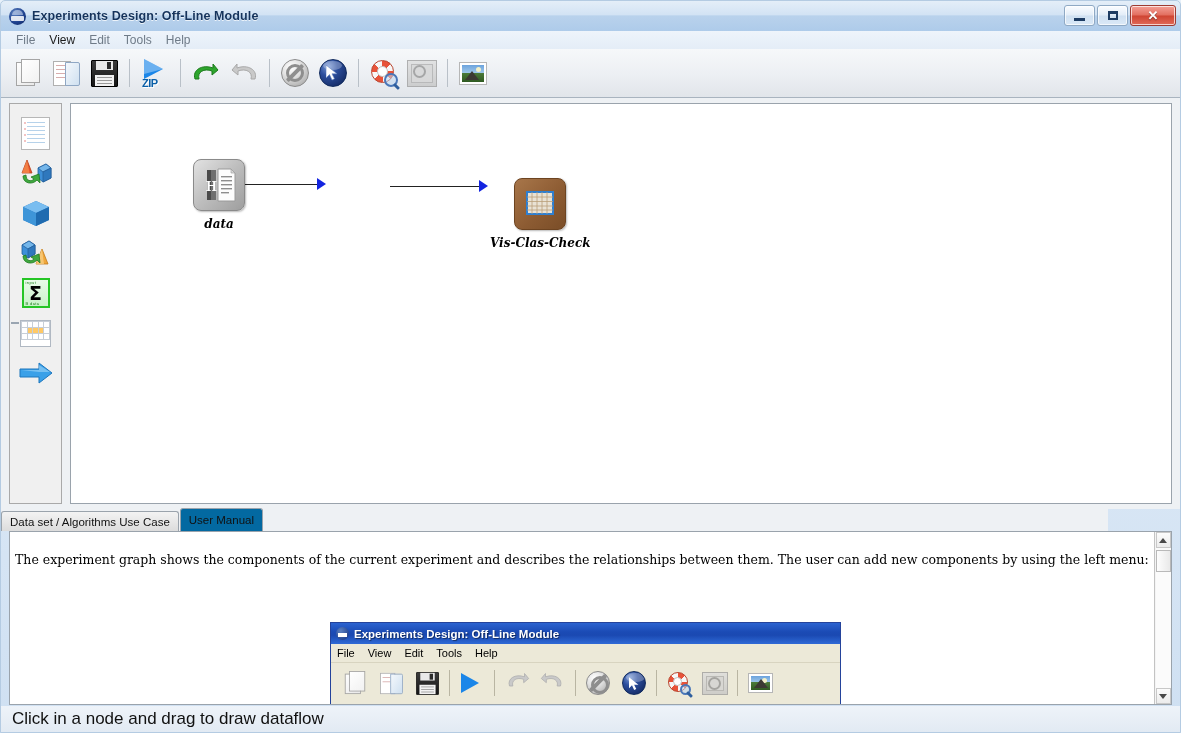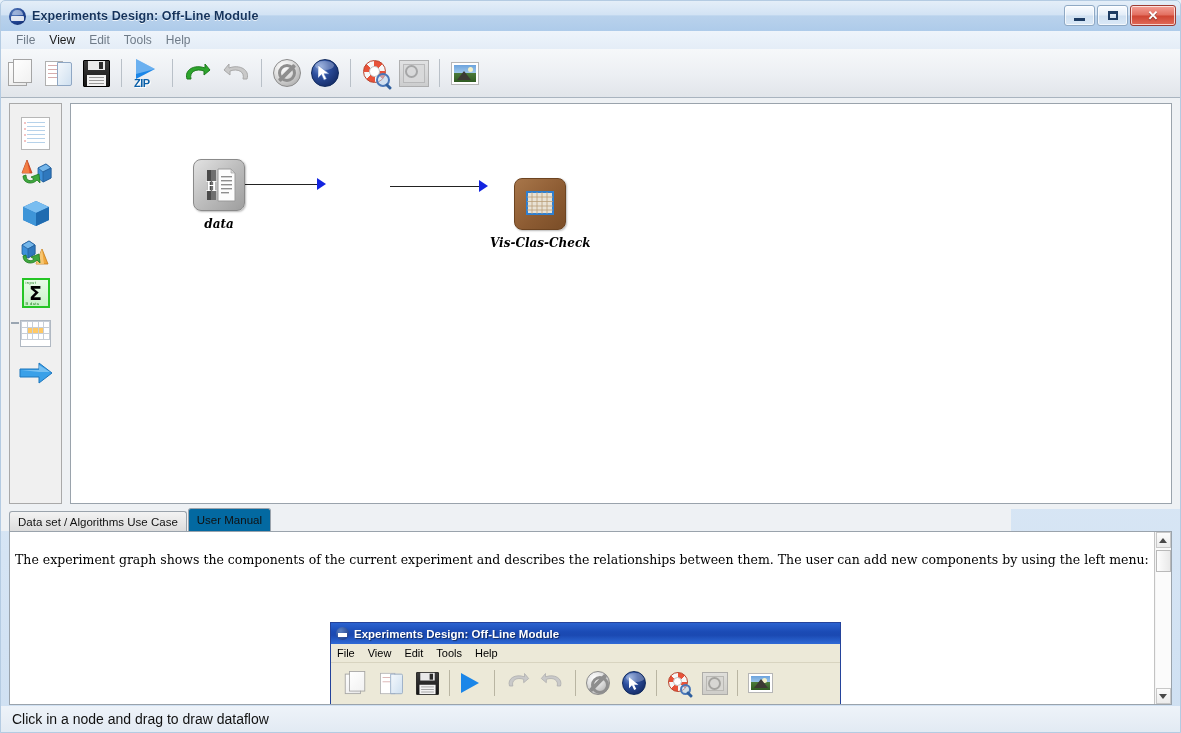--- a/index.html
+++ b/index.html
@@ -69,21 +69,21 @@
   }
   .menu-item{
     font-size:12px;color:#6f7b88;padding:1px 7px;cursor:default;
   }
   .menu-item.strong{color:#1b1b1b;}
   
   .toolbar{
     position:absolute;left:1px;top:49px;width:1179px;height:49px;
     background:linear-gradient(to bottom,#f6f8fa 0%,#eceff3 55%,#e1e5ea 100%);
     border-bottom:1px solid #a9b4bf;
-    display:flex;align-items:center;box-sizing:border-box;
+    display:flex;align-items:center;padding-left:8px;box-sizing:border-box;
   }
   .tb-btn{width:38px;height:40px;display:flex;align-items:center;justify-content:center;position:relative;}
   .tb-sep{width:1px;height:28px;background:#b9c0c8;margin:0 6px;}
   
   .ic{position:relative;display:block;}
   .ic-new{width:24px;height:28px;}
   .ic-new i{position:absolute;display:block;border:1px solid #a5a5a5;background:linear-gradient(135deg,#fefefe,#e9e9e9);}
   .ic-new i.a{left:0;top:3px;width:17px;height:22px;}
   .ic-new i.b{left:5px;top:0;width:17px;height:22px;background:linear-gradient(135deg,#ffffff,#f1f1f1);}
   .ic-open{width:27px;height:27px;}
@@ -160,22 +160,22 @@
              box-shadow:1px 1px 2px rgba(0,0,0,.28);}
   .node .lbl{font-family:"DejaVu Serif",serif;font-weight:bold;font-style:italic;
              font-size:12px;color:#000;margin-top:6px;white-space:nowrap;}
   .node-data .box{background:linear-gradient(135deg,#e2e2e2 0%,#bdbdbd 50%,#9e9e9e 100%);border:1px solid #8a8a8a;}
   .node-c45 .box{background:linear-gradient(to bottom,#cfe7fb 0%,#a9d3f6 50%,#8cc3f2 100%);border:1px solid #6aa5d8;}
   .node-vis .box{background:linear-gradient(135deg,#a8764a 0%,#8d5c33 55%,#7a4d27 100%);border:1px solid #6d4421;}
   .edge{position:absolute;height:1px;background:#222;}
   .arrowhead{position:absolute;width:0;height:0;border-left:9px solid #1324e0;border-top:6px solid transparent;border-bottom:6px solid transparent;}
   
   .tabstrip{
-    position:absolute;left:1px;top:509px;width:1010px;height:22px;
-    background:#eef1f4;display:flex;align-items:flex-end;padding-left:8px;box-sizing:border-box;
+    position:absolute;left:1px;top:509px;width:1107px;height:22px;
+    background:#eef1f4;display:flex;align-items:flex-end;box-sizing:border-box;
   }
   .tab{
     height:19px;padding:0 8px;display:flex;align-items:center;font-size:11.5px;color:#111;
     border:1px solid #9aa3ac;border-bottom:none;border-radius:3px 3px 0 0;
     background:linear-gradient(to bottom,#f3f3f3,#dcdcdc);margin-right:1px;
   }
   .tab.active{
     height:22px;background:#0369a1;border-color:#9aa3ac;position:relative;z-index:2;
   }
   
@@ -221,21 +221,21 @@
             background:linear-gradient(to right,#fdfdfd,#e9e9e9);border:1px solid #b9b9b9;box-sizing:border-box;}
   
   .statusbar{
     position:absolute;left:1px;top:706px;width:1179px;height:26px;
     background:linear-gradient(to bottom,#eef3f9,#e2eaf3);
     display:flex;align-items:center;box-sizing:border-box;
   }
   .status-field{
     margin-left:7px;height:17px;flex:1;margin-right:8px;
     display:flex;align-items:center;padding-left:4px;
-    font-size:14px;color:#111;box-sizing:border-box;
+    font-size:17px;color:#111;box-sizing:border-box;
   }
 </style>
 </head>
 <body>
 
 <div id="app">
 
   <div class="titlebar">
     <div class="title-icon"></div>
     <div class="title-text">Experiments Design: Off-Line Module</div>

